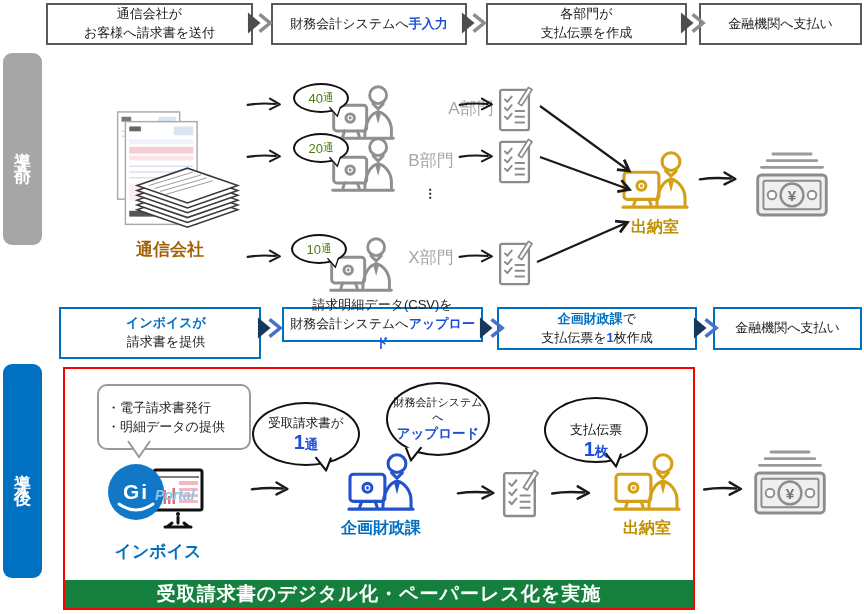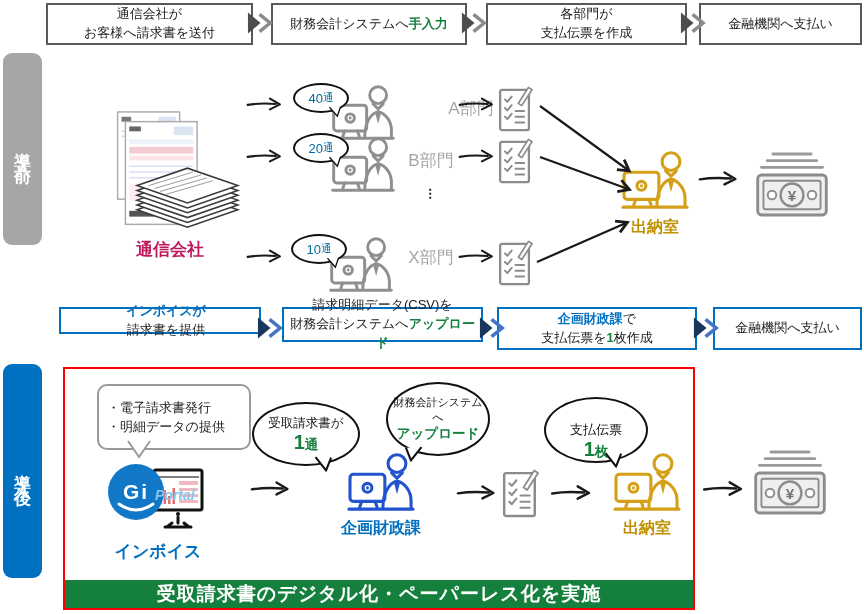--- a/index.html
+++ b/index.html
@@ -11,40 +11,40 @@
        display:flex;align-items:center;justify-content:center;font-weight:bold;font-size:17px;z-index:4;}
   .bar span{writing-mode:vertical-rl;letter-spacing:7px;}
   .bar.gray{top:53px;height:192px;background:#A6A6A6;}
   .bar.blue{top:364px;height:214px;background:#0070C0;}
 
   
   .step{position:absolute;box-sizing:border-box;background:#fff;display:flex;flex-direction:column;
         align-items:center;justify-content:center;text-align:center;font-size:13px;line-height:1.45;z-index:2;}
   .step.gray{border:2px solid #595959;}
   .step.blue{border:2px solid #0070C0;}
-  .red{color:#15803d;font-weight:bold;}
+  .red{color:#1d4ed8;font-weight:bold;}
   .blue-t{color:#0070C0;font-weight:bold;}
   .step-arrow{position:absolute;width:27px;height:24px;z-index:3;}
 
   
   .iconbox{position:absolute;}
   .iconbox svg{width:100%;height:100%;display:block;}
   .c-gray{color:#8f8f8f;} .c-blue{color:#2353CC;} .c-gold{color:#D4A017;}
   .hand-arrow{position:absolute;color:#1a1a1a;}
 
   
   .lbl{position:absolute;text-align:center;}
   .dept-label{color:#A6A6A6;font-size:17px;}
-  .sender-label{font-weight:bold;font-size:17px;color:#be185d;}
+  .sender-label{font-weight:bold;font-size:17px;color:#a16207;}
   .gold-label{color:#BF9000;font-weight:bold;font-size:16px;}
   .blue-label{color:#0070C0;font-weight:bold;font-size:16px;}
 
   
   .bubble-s{position:absolute;background:#fff;border:2px solid #111;border-radius:50%;
-            display:flex;align-items:center;justify-content:center;font-size:13px;color:#0369a1;z-index:2;}
+            display:flex;align-items:center;justify-content:center;font-size:13px;color:#4d7c0f;z-index:2;}
   .bubble-s .unit{font-size:10.5px;}
   .bubble-l{position:absolute;background:#fff;border:2.5px solid #111;border-radius:50%;
             display:flex;flex-direction:column;align-items:center;justify-content:center;
             text-align:center;color:#111;z-index:2;}
   .bubble-l .num{font-size:20px;line-height:1;}
   .bubble-l .unit2{font-size:13.5px;}
   .tail{position:absolute;z-index:3;}
   .note-bubble{position:absolute;background:#fff;border:2px solid #9a9a9a;border-radius:10px;
                display:flex;flex-direction:column;justify-content:center;padding:4px 8px;
                font-size:13px;line-height:1.5;z-index:2;}
@@ -280,21 +280,21 @@
       </g>
       <rect x="6" y="26" width="72" height="42" rx="4" fill="#efefef" stroke="#8c8c8c" stroke-width="3"></rect>
       <rect x="12" y="32" width="60" height="30" rx="2" fill="#efefef" stroke="#8c8c8c" stroke-width="2"></rect>
       <circle cx="42" cy="47" r="12" fill="#efefef" stroke="#8c8c8c" stroke-width="2.5"></circle>
       <circle cx="21" cy="47" r="4.5" fill="#fff" stroke="#8c8c8c" stroke-width="2"></circle>
       <circle cx="63" cy="47" r="4.5" fill="#fff" stroke="#8c8c8c" stroke-width="2"></circle>
       <text x="42" y="53" text-anchor="middle" font-size="16" font-weight="bold" fill="#777">¥</text>
     </svg>
   </div>
 
-  <div class="step blue" style="left:59px;top:307px;width:202px;height:27px;padding-left:12px;">
+  <div class="step blue" style="left:59px;top:307px;width:202px;height:52px;padding-left:12px;">
     <div><span class="blue-t">インボイスが</span></div>
     <div><span>請求書を提供</span></div>
   </div>
   <svg class="step-arrow" style="left:257px;top:316px;color:#17375E;--chev:#4472C4;">
       <use href="#sym-step-arrow"></use>
     </svg>
   <div class="step blue" style="left:282px;top:307px;width:201px;height:35px;">
     <div><span>請求明細データ(CSV)を</span></div>
     <div><span>財務会計システムへ</span><span class="red">アップロード</span></div>
   </div>

